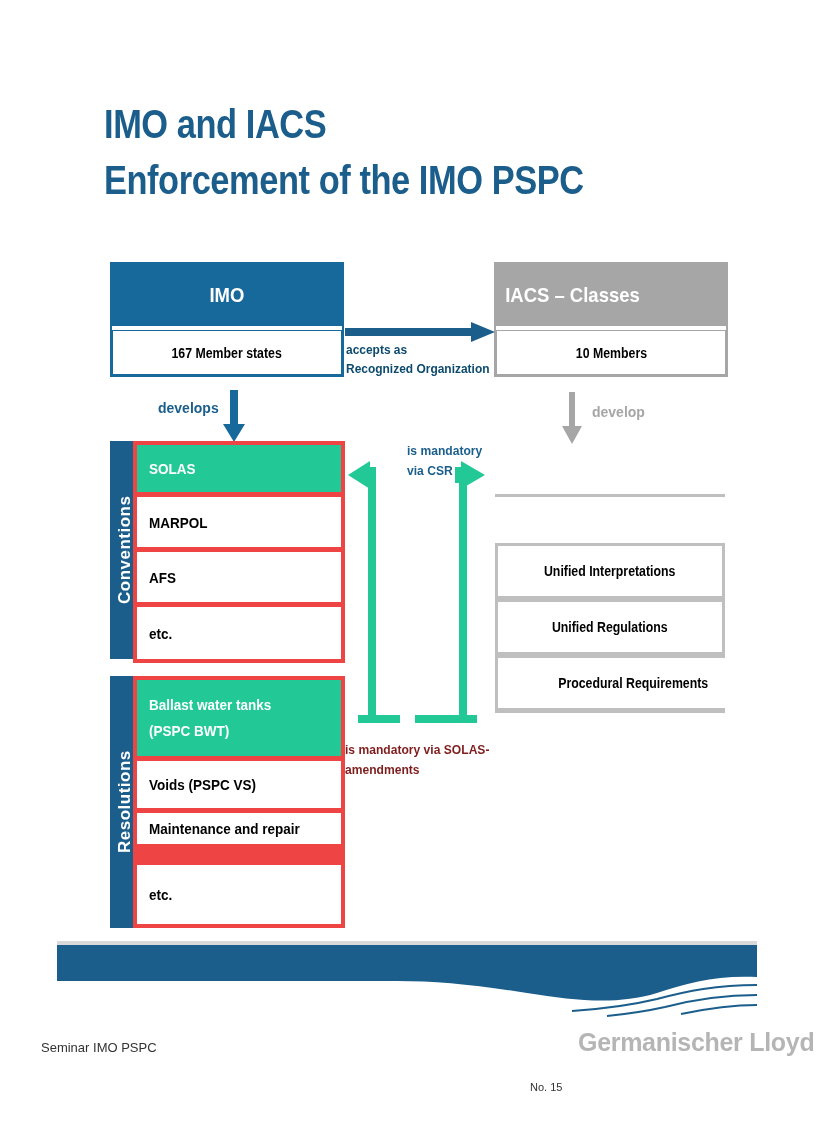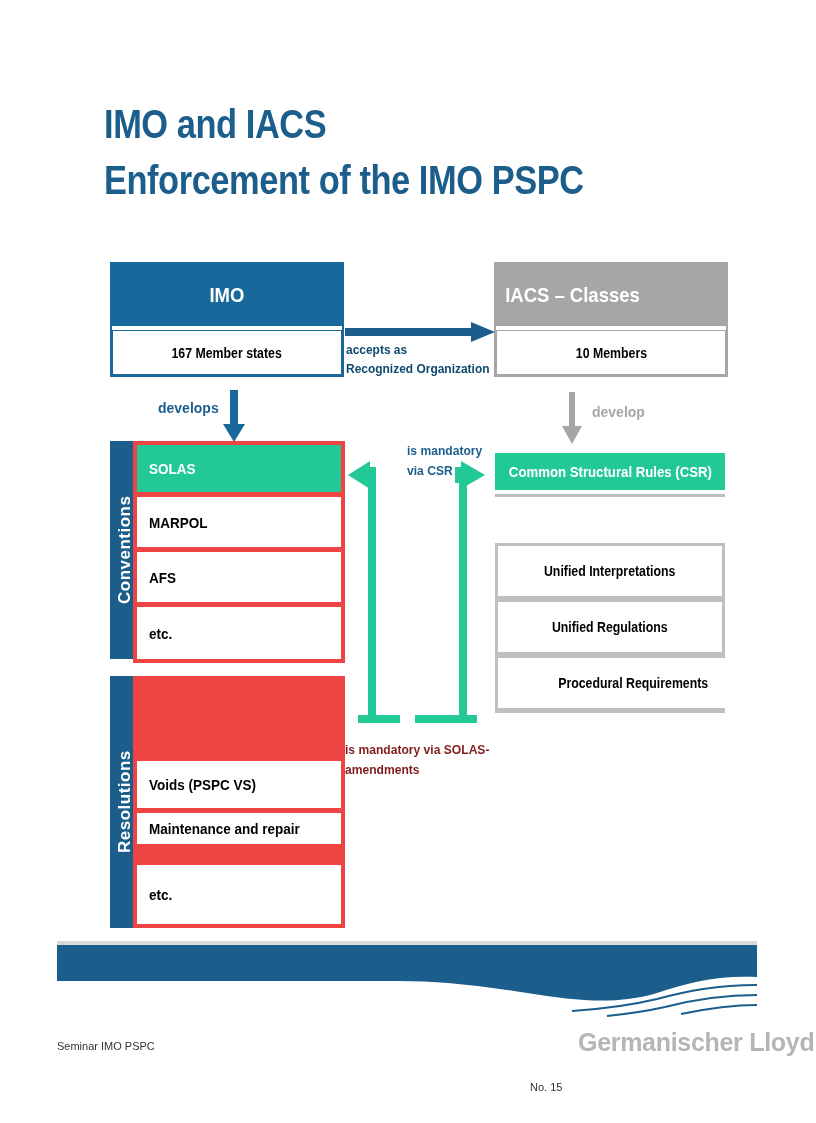--- a/index.html
+++ b/index.html
@@ -241,23 +241,23 @@
   
   .conn { position: absolute; }
 
   
   #footer-wave {
     position: absolute;
     left: 57px; top: 941px; width: 700px; height: 78px;
   }
   #footer-left {
     position: absolute;
-    left: 57px; top: 1040px;
+    left: 41px; top: 1040px;
     color: #333333;
-    font-size: 11px;
+    font-size: 13px;
   }
   #footer-no {
     position: absolute;
     left: 530px; top: 1040px;
     color: #333333;
     font-size: 11px;
     margin-top: 41px;
   }
   #footer-brand {
     position: absolute;
@@ -327,34 +327,35 @@
     </div>
     <div class="row row-white" style="left:4px; top:166px; width:204px; height:52px;">
       <span class="condensed-l">etc.</span>
     </div>
   </div>
 
   <div class="cat-tab" id="tab-resolutions">
     <span>Resolutions</span>
   </div>
   <div class="stack-frame" id="res-frame">
+    <div class="row row-green row-multiline" style="left:4px; top:4px; width:204px; height:76px;">
+      <span class="condensed-l">Ballast water tanks</span>
+      <span class="condensed-l">(PSPC BWT)</span>
+    </div>
     <div class="row row-white" style="left:4px; top:85px; width:204px; height:47px;">
       <span class="condensed-l">Voids (PSPC VS)</span>
     </div>
     <div class="row row-white" style="left:4px; top:137px; width:204px; height:31px;">
       <span class="condensed-l">Maintenance and repair</span>
     </div>
     <div class="row row-white" style="left:4px; top:189px; width:204px; height:59px;">
       <span class="condensed-l">etc.</span>
     </div>
   </div>
 
-  <div id="csr-box">
-    <span class="condensed">Common Structural Rules  (CSR)</span>
-  </div>
   <div id="csr-underline"></div>
 
   <div id="iacs-grey-frame">
     <div class="grey-row" style="left:3px; top:3px; width:224px; height:50px;">
       <span class="condensed">Unified Interpretations</span>
     </div>
     <div class="grey-row" style="left:3px; top:59px; width:224px; height:50px;">
       <span class="condensed">Unified Regulations</span>
     </div>
     <div class="grey-row" style="left:3px; top:115px; width:270px; height:50px;">

